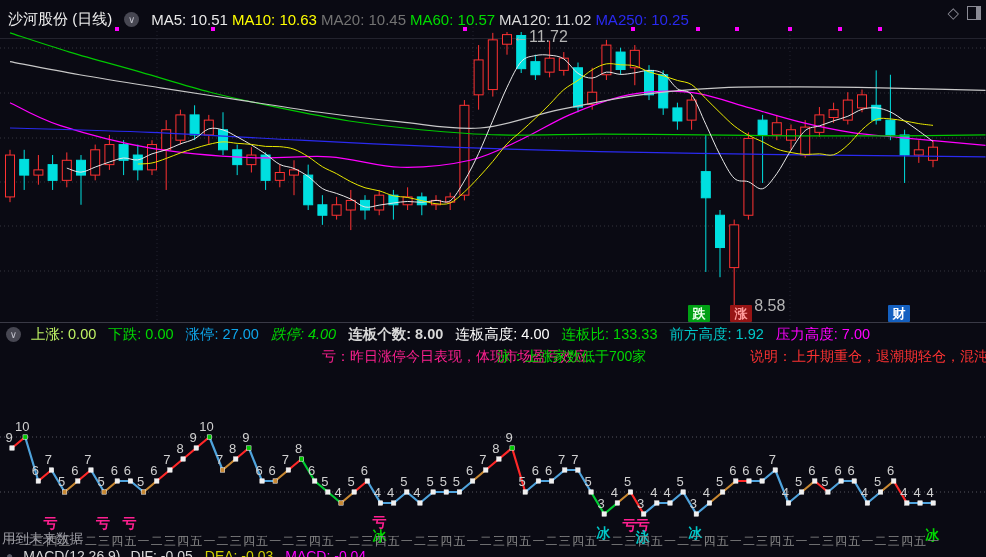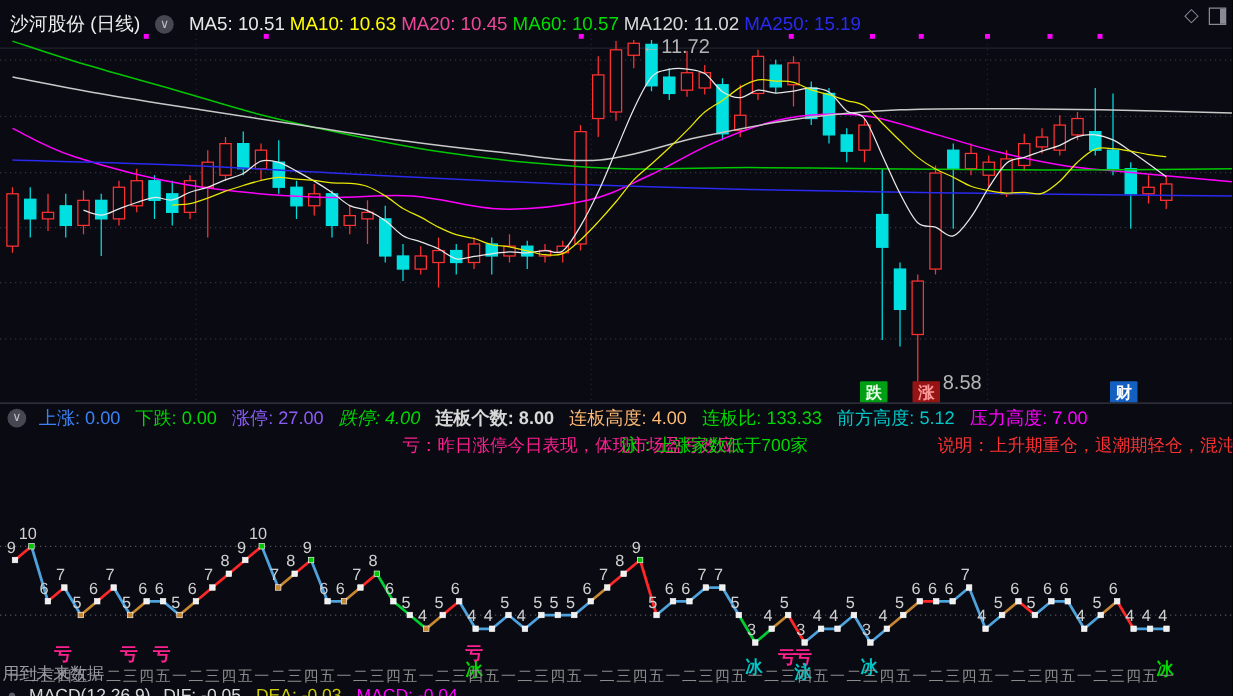--- a/index.html
+++ b/index.html
@@ -45,24 +45,24 @@
 <body>
 
 <div class="screen">
 
   <div class="topbar">
     <span class="title">沙河股份 (日线)</span>
     <span class="chev">∨</span>
     <span id="ma-row" style="display:flex;gap:4px;">
         <span style="color: rgb(232, 232, 232);">MA5: 10.51</span>
         <span style="color: rgb(255, 255, 0);">MA10: 10.63</span>
-        <span style="color: #ec4899;">MA20: 10.45</span>
+        <span style="color: #737373;">MA20: 10.45</span>
         <span style="color: rgb(0, 220, 0);">MA60: 10.57</span>
         <span style="color: rgb(216, 216, 216);">MA120: 11.02</span>
-        <span style="color: rgb(42, 42, 240);">MA250: 15.19</span>
+        <span style="color: rgb(42, 42, 240);">MA250: 10.25</span>
       </span>
     <span class="icons">
       <span class="diamond">◇</span>
       <span class="winicon">
           <span class="half"></span>
         </span>
     </span>
   </div>
 
   <svg id="main-svg" width="986" height="296" style="position:absolute;top:27px;left:0;">
@@ -230,28 +230,28 @@
       <text x="699" y="291" fill="#eaffea" font-size="13" text-anchor="middle" font-weight="bold">跌</text>
       <rect x="730" y="278" width="22" height="17" fill="#971414" rx="1"></rect>
       <text x="741" y="291" fill="#ff9a9a" font-size="13" text-anchor="middle" font-weight="bold">涨</text>
       <rect x="888" y="278" width="22" height="17" fill="#1460c0" rx="1"></rect>
       <text x="899" y="291" fill="#ffffff" font-size="13" text-anchor="middle" font-weight="bold">财</text>
     </svg>
 
   <div class="indhead">
     <span class="chev">∨</span>
     <span id="ind-fields" style="display:flex;gap:12px;">
-        <span style="color: #3b82f6;">上涨: 0.00</span>
+        <span style="color: #bef264;">上涨: 0.00</span>
         <span style="color: rgb(0, 216, 0); text-align: right;">下跌: 0.00</span>
-        <span style="color: #8b5cf6;">涨停: 27.00</span>
+        <span style="color: #0ea5e9;">涨停: 27.00</span>
         <span style="color: rgb(0, 216, 0); font-style: italic;">跌停: 4.00</span>
         <span style="color: rgb(216, 216, 216); font-weight: bold;">连板个数: 8.00</span>
-        <span style="color: #fdba74;">连板高度: 4.00</span>
+        <span style="color: #ffffff;">连板高度: 4.00</span>
         <span style="color: rgb(0, 216, 0);">连板比: 133.33</span>
-        <span style="color: rgb(0, 200, 200);">前方高度: 5.12</span>
+        <span style="color: rgb(0, 200, 200);">前方高度: 1.92</span>
         <span style="color: rgb(255, 0, 255);">压力高度: 7.00</span>
       </span>
   </div>
 
   <div class="inddesc" id="ind-desc">
       <span style="left: 322px; color: rgb(255, 32, 144);">亏：昨日涨停今日表现，体现市场盈亏效应</span>
       <span style="left: 497px; color: rgb(0, 216, 0);">泳：上涨家数低于700家</span>
       <span style="left: 750px; color: rgb(255, 50, 50);">说明：上升期重仓，退潮期轻仓，混沌期微仓</span>
     </div>
 

